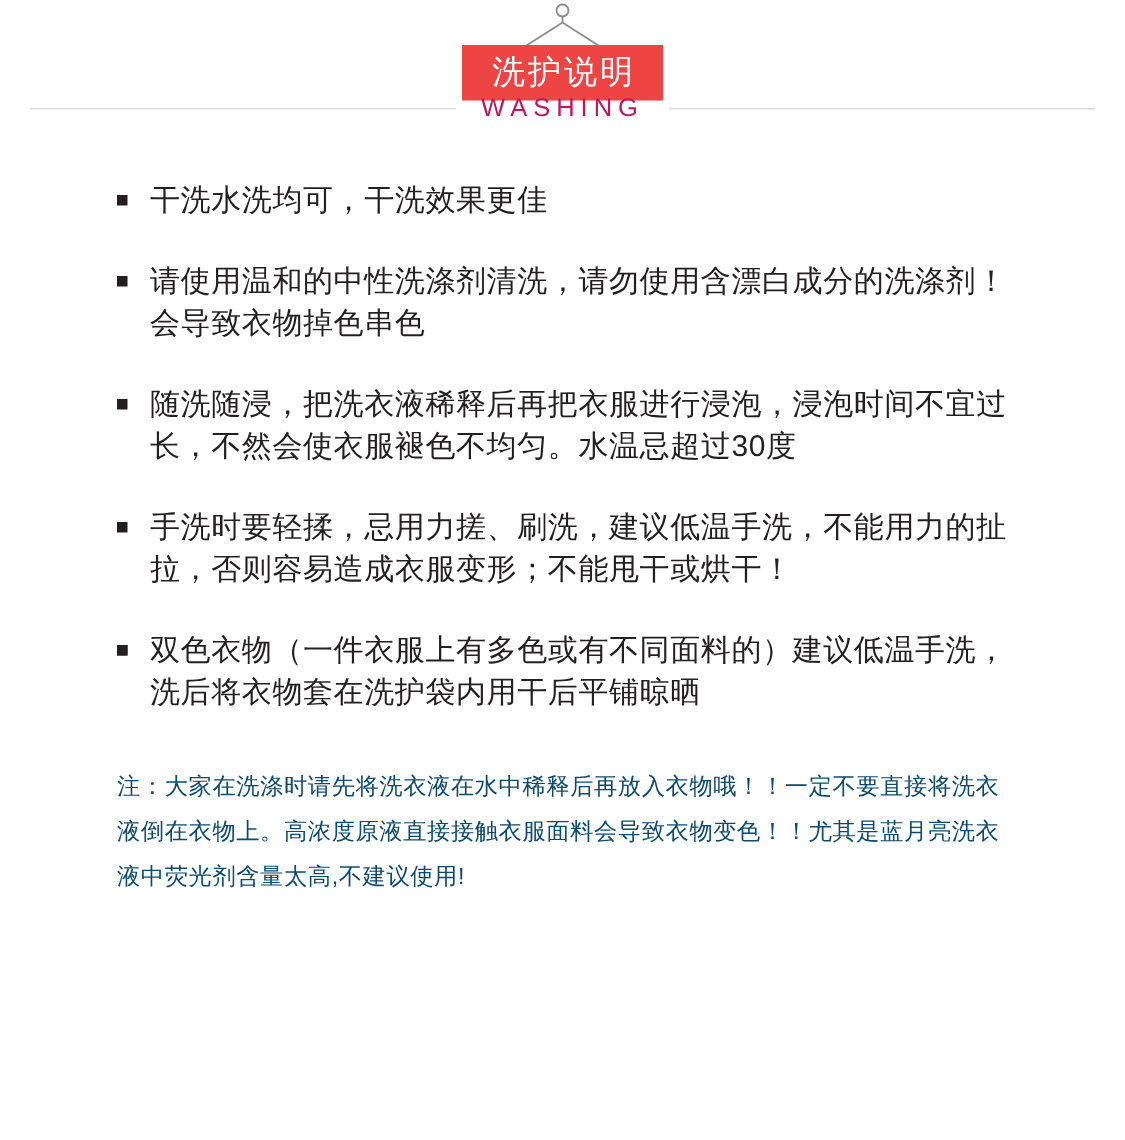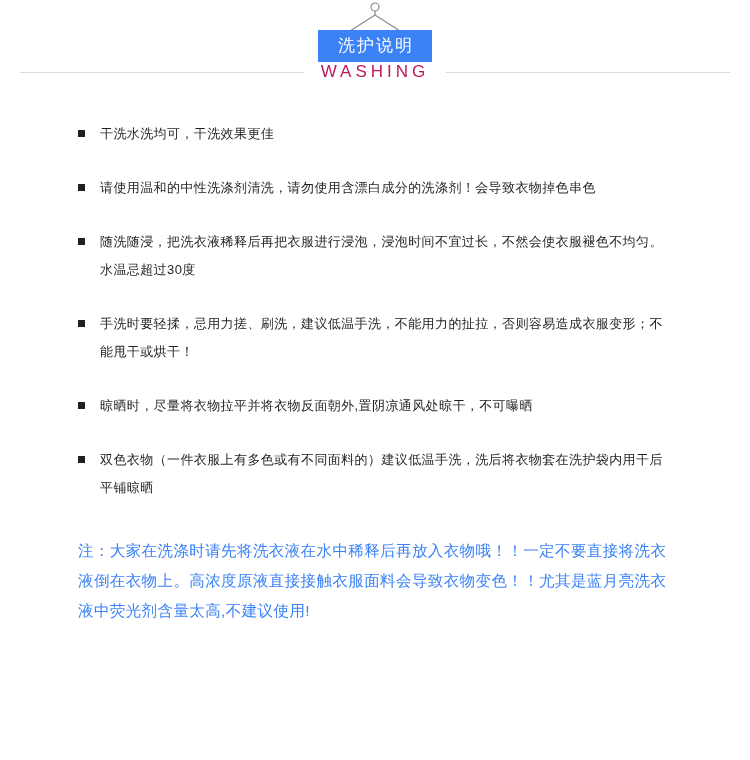--- a/index.html
+++ b/index.html
@@ -36,23 +36,23 @@
     background: #d9d9d9;
   }
   .rule.left  { left: 20px;  width: 284px; }
   .rule.right { right: 20px; width: 284px; }
 
   .badge {
     position: absolute;
     left: 50%;
     top: 30px;
     transform: translateX(-50%);
-    background: #3b82f6;
+    background: #ef4444;
     color: #ffffff;
-    font-size: 17px;
+    font-size: 22px;
     letter-spacing: 2px;
     padding: 7px 18px 8px 20px;
     white-space: nowrap;
     line-height: 1;
   }
   .subtitle {
     position: absolute;
     left: 50%;
     top: 62px;
     transform: translateX(-50%);
@@ -68,38 +68,38 @@
   }
   ul.care-list {
     list-style: none;
     margin: 0;
     padding: 0;
   }
   ul.care-list li {
     position: relative;
     padding-left: 22px;
     margin-bottom: 26px;
-    font-size: 13px;
+    font-size: 20px;
     line-height: 28px;
     color: #231f20;
     letter-spacing: 0.4px;
   }
   ul.care-list li .bullet {
     position: absolute;
     left: 0;
     top: 10px;
     width: 7px;
     height: 7px;
     background: #231f20;
     display: block;
   }
 
   .note {
     margin-top: 34px;
-    color: #3b82f6;
+    color: #0c4a6e;
     font-size: 15.5px;
     line-height: 30px;
     letter-spacing: 0.4px;
   }
 </style>
 </head>
 <body>
 
 <div class="header">
   <span class="hanger">
@@ -128,21 +128,20 @@
     <li>
       <span class="bullet"></span>
       <span>随洗随浸，把洗衣液稀释后再把衣服进行浸泡，浸泡时间不宜过长，不然会使衣服褪色不均匀。水温忌超过30度</span>
     </li>
     <li>
       <span class="bullet"></span>
       <span>手洗时要轻揉，忌用力搓、刷洗，建议低温手洗，不能用力的扯拉，否则容易造成衣服变形；不能甩干或烘干！</span>
     </li>
     <li>
       <span class="bullet"></span>
-      <span>晾晒时，尽量将衣物拉平并将衣物反面朝外,置阴凉通风处晾干，不可曝晒</span>
     </li>
     <li>
       <span class="bullet"></span>
       <span>双色衣物（一件衣服上有多色或有不同面料的）建议低温手洗，洗后将衣物套在洗护袋内用干后平铺晾晒</span>
     </li>
   </ul>
 
   <p class="note">注：大家在洗涤时请先将洗衣液在水中稀释后再放入衣物哦！！一定不要直接将洗衣液倒在衣物上。高浓度原液直接接触衣服面料会导致衣物变色！！尤其是蓝月亮洗衣液中荧光剂含量太高,不建议使用!</p>
 </div>
 

